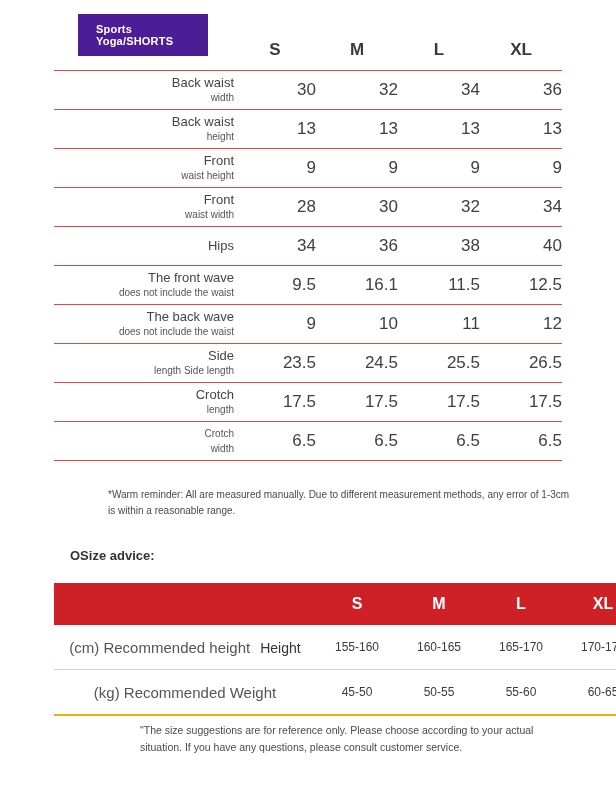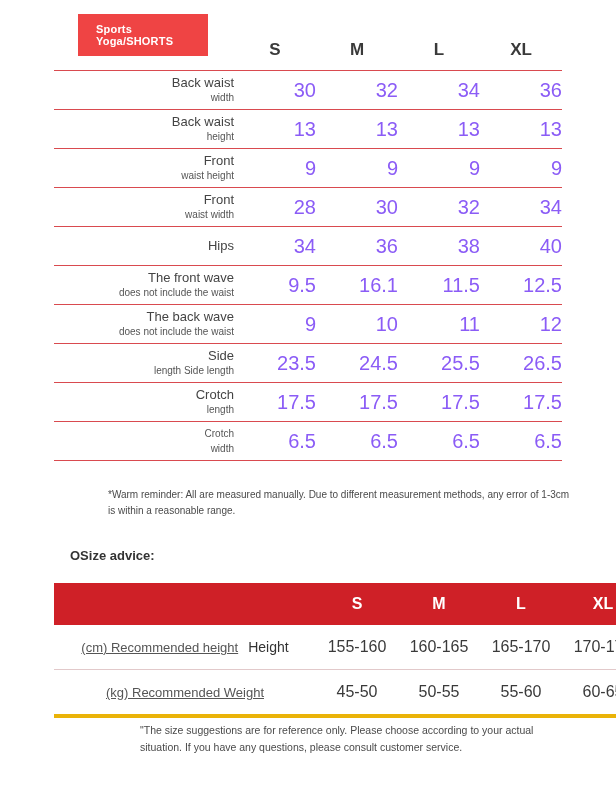--- a/index.html
+++ b/index.html
@@ -21,21 +21,21 @@
     width: 616px;
     height: 800px;
     box-sizing: border-box;
   }
 
   
   .badge {
     position: absolute;
     left: 78px;
     top: 14px;
-    background: #ef4444;
+    background: #4c1d95;
     color: #ffffff;
     font-size: 11px;
     font-weight: bold;
     letter-spacing: 0.2px;
     padding: 9px 16px 9px 18px;
     width: 130px;
     box-sizing: border-box;
     text-align: left;
   }
 
@@ -84,22 +84,22 @@
     padding: 5px 4px;
   }
   .row-label .big {
     font-size: 13px;
   }
   .row-label .small {
     font-size: 10px;
     color: #555555;
   }
   .cell-val {
-    font-size: 20px;
-    color: #8b5cf6;
+    font-size: 17px;
+    color: #404040;
   }
 
   
   .warm-reminder {
     position: absolute;
     left: 108px;
     top: 487px;
     width: 470px;
     font-size: 10px;
     line-height: 16px;
@@ -139,38 +139,37 @@
     border: none;
   }
   .advice-table tbody td {
     height: 44px;
     padding: 0;
     vertical-align: middle;
     text-align: center;
     border-bottom: 1px solid #e2c9ca;
   }
   .advice-table tbody tr:last-child td {
-    border-bottom: 4px solid #eab308;
+    border-bottom: 2px solid #eab308;
   }
   .adv-label {
     font-size: 12px;
     color: #333333;
     text-align: center;
   }
   .adv-label .unit {
-    font-size: 13px;
+    font-size: 15px;
     color: #555555;
-    text-decoration: underline;
   }
   .adv-label .height-word {
     font-size: 14px;
     margin-left: 10px;
   }
   .adv-val {
-    font-size: 16px;
+    font-size: 12px;
     color: #3a3a3a;
   }
 
   .advice-note {
     position: absolute;
     left: 140px;
     top: 722px;
     width: 430px;
     font-size: 10.5px;
     line-height: 17px;

